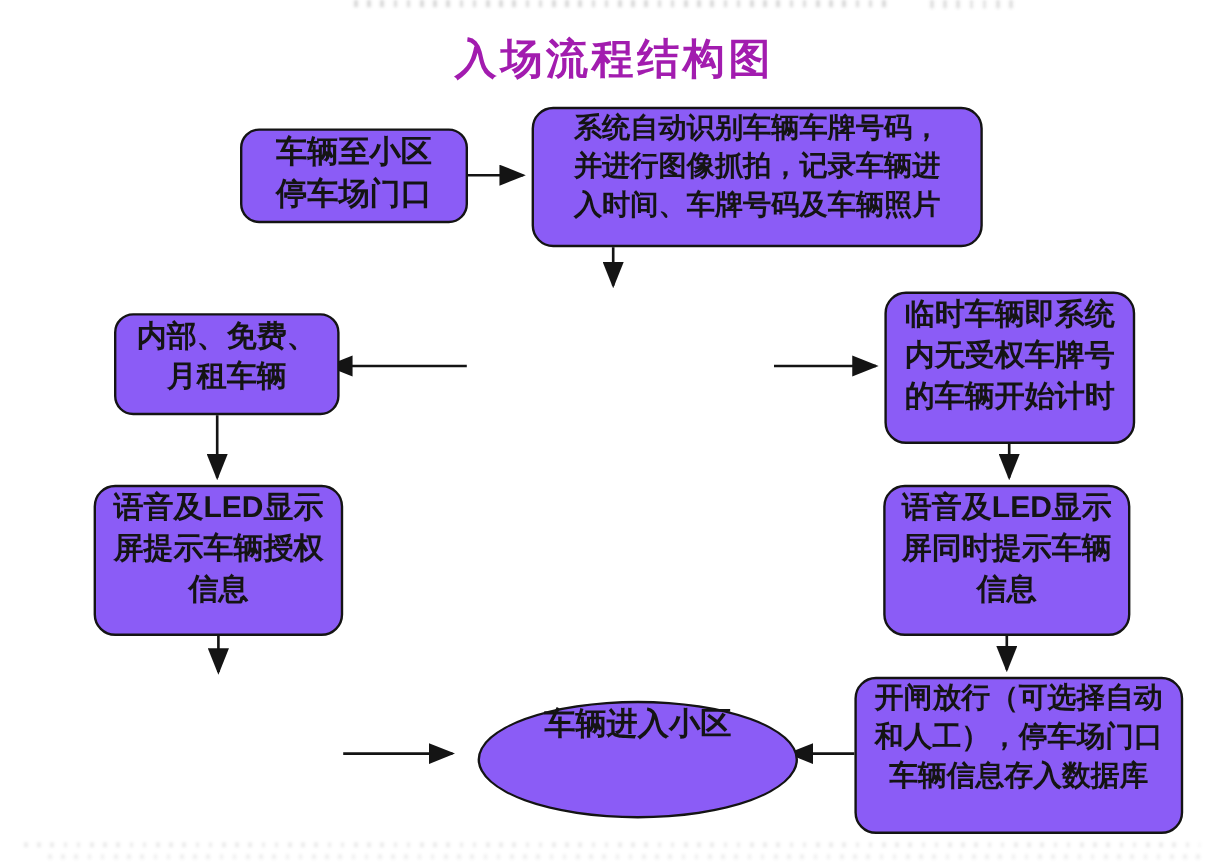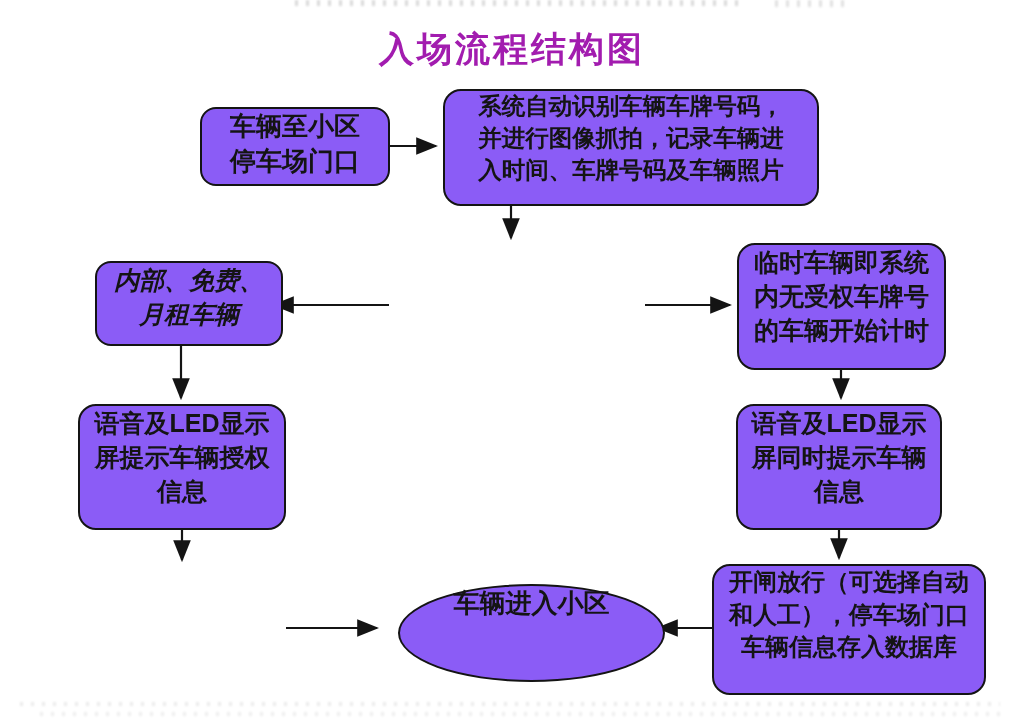--- a/index.html
+++ b/index.html
@@ -32,21 +32,21 @@
     font-weight:600;
     color:#141414;
     line-height:1.36;
   }
   .n-arrive      { left:200px; top:107px; width:190px; height:79px;  border-radius:16px; }
   .n-arrive .label      { font-size:26px; }
   .n-recognize   { left:443px; top:89px;  width:376px; height:117px; }
   .n-recognize .label   { font-size:23.5px; }
   .n-identify    { left:389px; top:244px; width:256px; height:121px; }
   .n-identify .label    { font-size:25px; }
-  .n-internal    { left:95px;  top:261px; width:188px; height:85px;  border-radius:16px;font-style:italic; }
+  .n-internal    { left:95px;  top:261px; width:188px; height:85px;  border-radius:16px; }
   .n-internal .label    { font-size:25px; }
   .n-temporary   { left:737px; top:243px; width:209px; height:127px; }
   .n-temporary .label   { font-size:25px; }
   .n-led-auth    { left:78px;  top:404px; width:208px; height:126px; }
   .n-led-auth .label    { font-size:25px; }
   .n-led-info    { left:736px; top:404px; width:206px; height:126px; }
   .n-led-info .label    { font-size:25px; }
   .n-auto-gate   { left:77px;  top:566px; width:209px; height:125px; }
   .n-auto-gate .label   { font-size:26px; }
   .n-manual-gate { left:712px; top:564px; width:274px; height:131px; }

